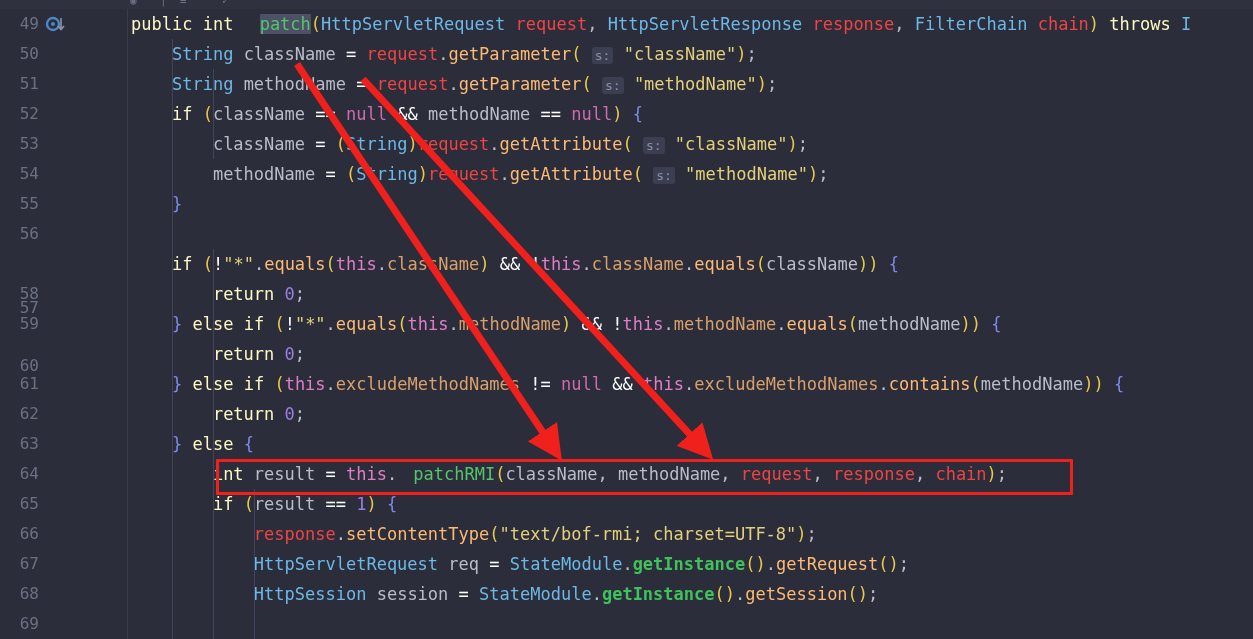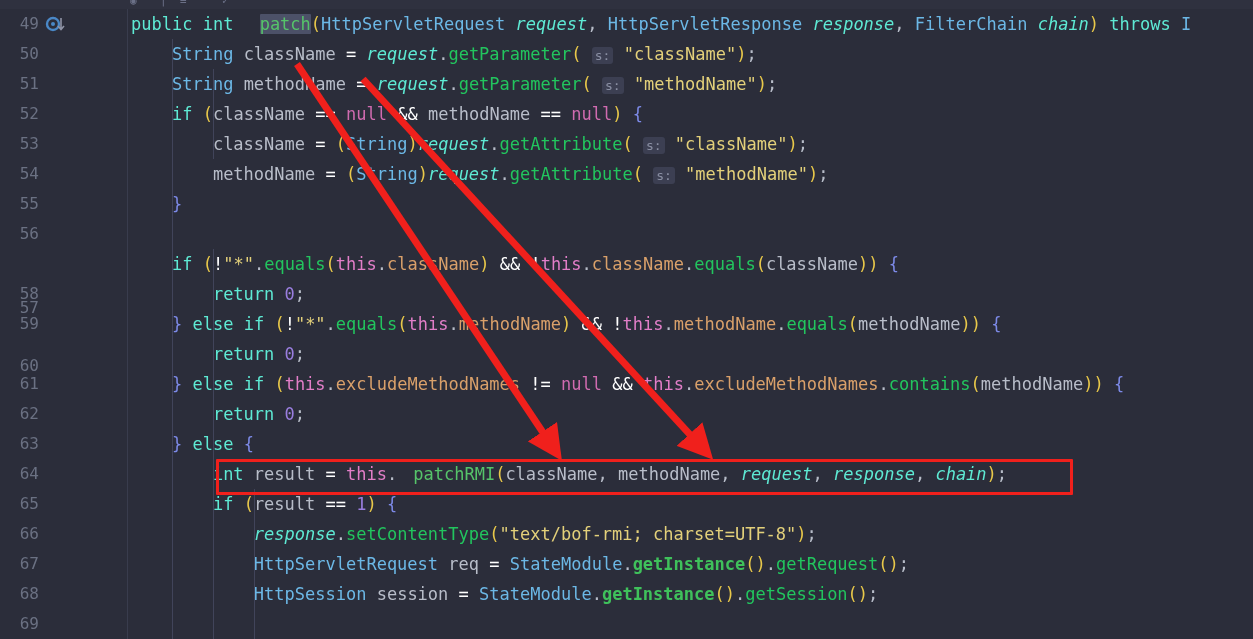--- a/index.html
+++ b/index.html
@@ -46,29 +46,29 @@
     position:absolute;left:0;width:1125px;height:30px;line-height:30px;
     white-space:pre;font-size:17px;
     font-family:"DejaVu Sans Mono","Liberation Mono",monospace;
   }
   .line .txt{display:inline-block;padding-left:3px;}
 
   
   .iguide{position:absolute;width:1px;background:#41445a;}
 
   
-  .kw      {color:#5eead4;text-align:center;}
+  .kw      {color:#fef9c3;text-align:center;}
   .kw2     {color:#d06bb0;}
   .type    {color:#6cb8e6;}
   .mdecl   {color:#56c46a;margin-left:16px;}
-  .mcall   {color:#22c55e;}
+  .mcall   {color:#fdba74;}
   .mstatic {color:#3fc15b;font-weight:bold;}
   .field   {color:#d9a06a;}
   .ident   {color:#b8bdc9;}
-  .param   {color:#5eead4;font-style:italic;}
+  .param   {color:#ef4444;}
   .str     {color:#e3d07a;}
   .num     {color:#9a7ee0;}
   .punct   {color:#b8bdc9;}
   .paren   {color:#e8c84a;}
   .brace   {color:#7d8ae8;}
   .op      {color:#ffffff;}
   .thisk   {color:#e27ec8;}
   .sel     {background:#4c5168;border-radius:1px;}
   .hint{
     background:#3c3f52;color:#8b90a4;border-radius:3px;

